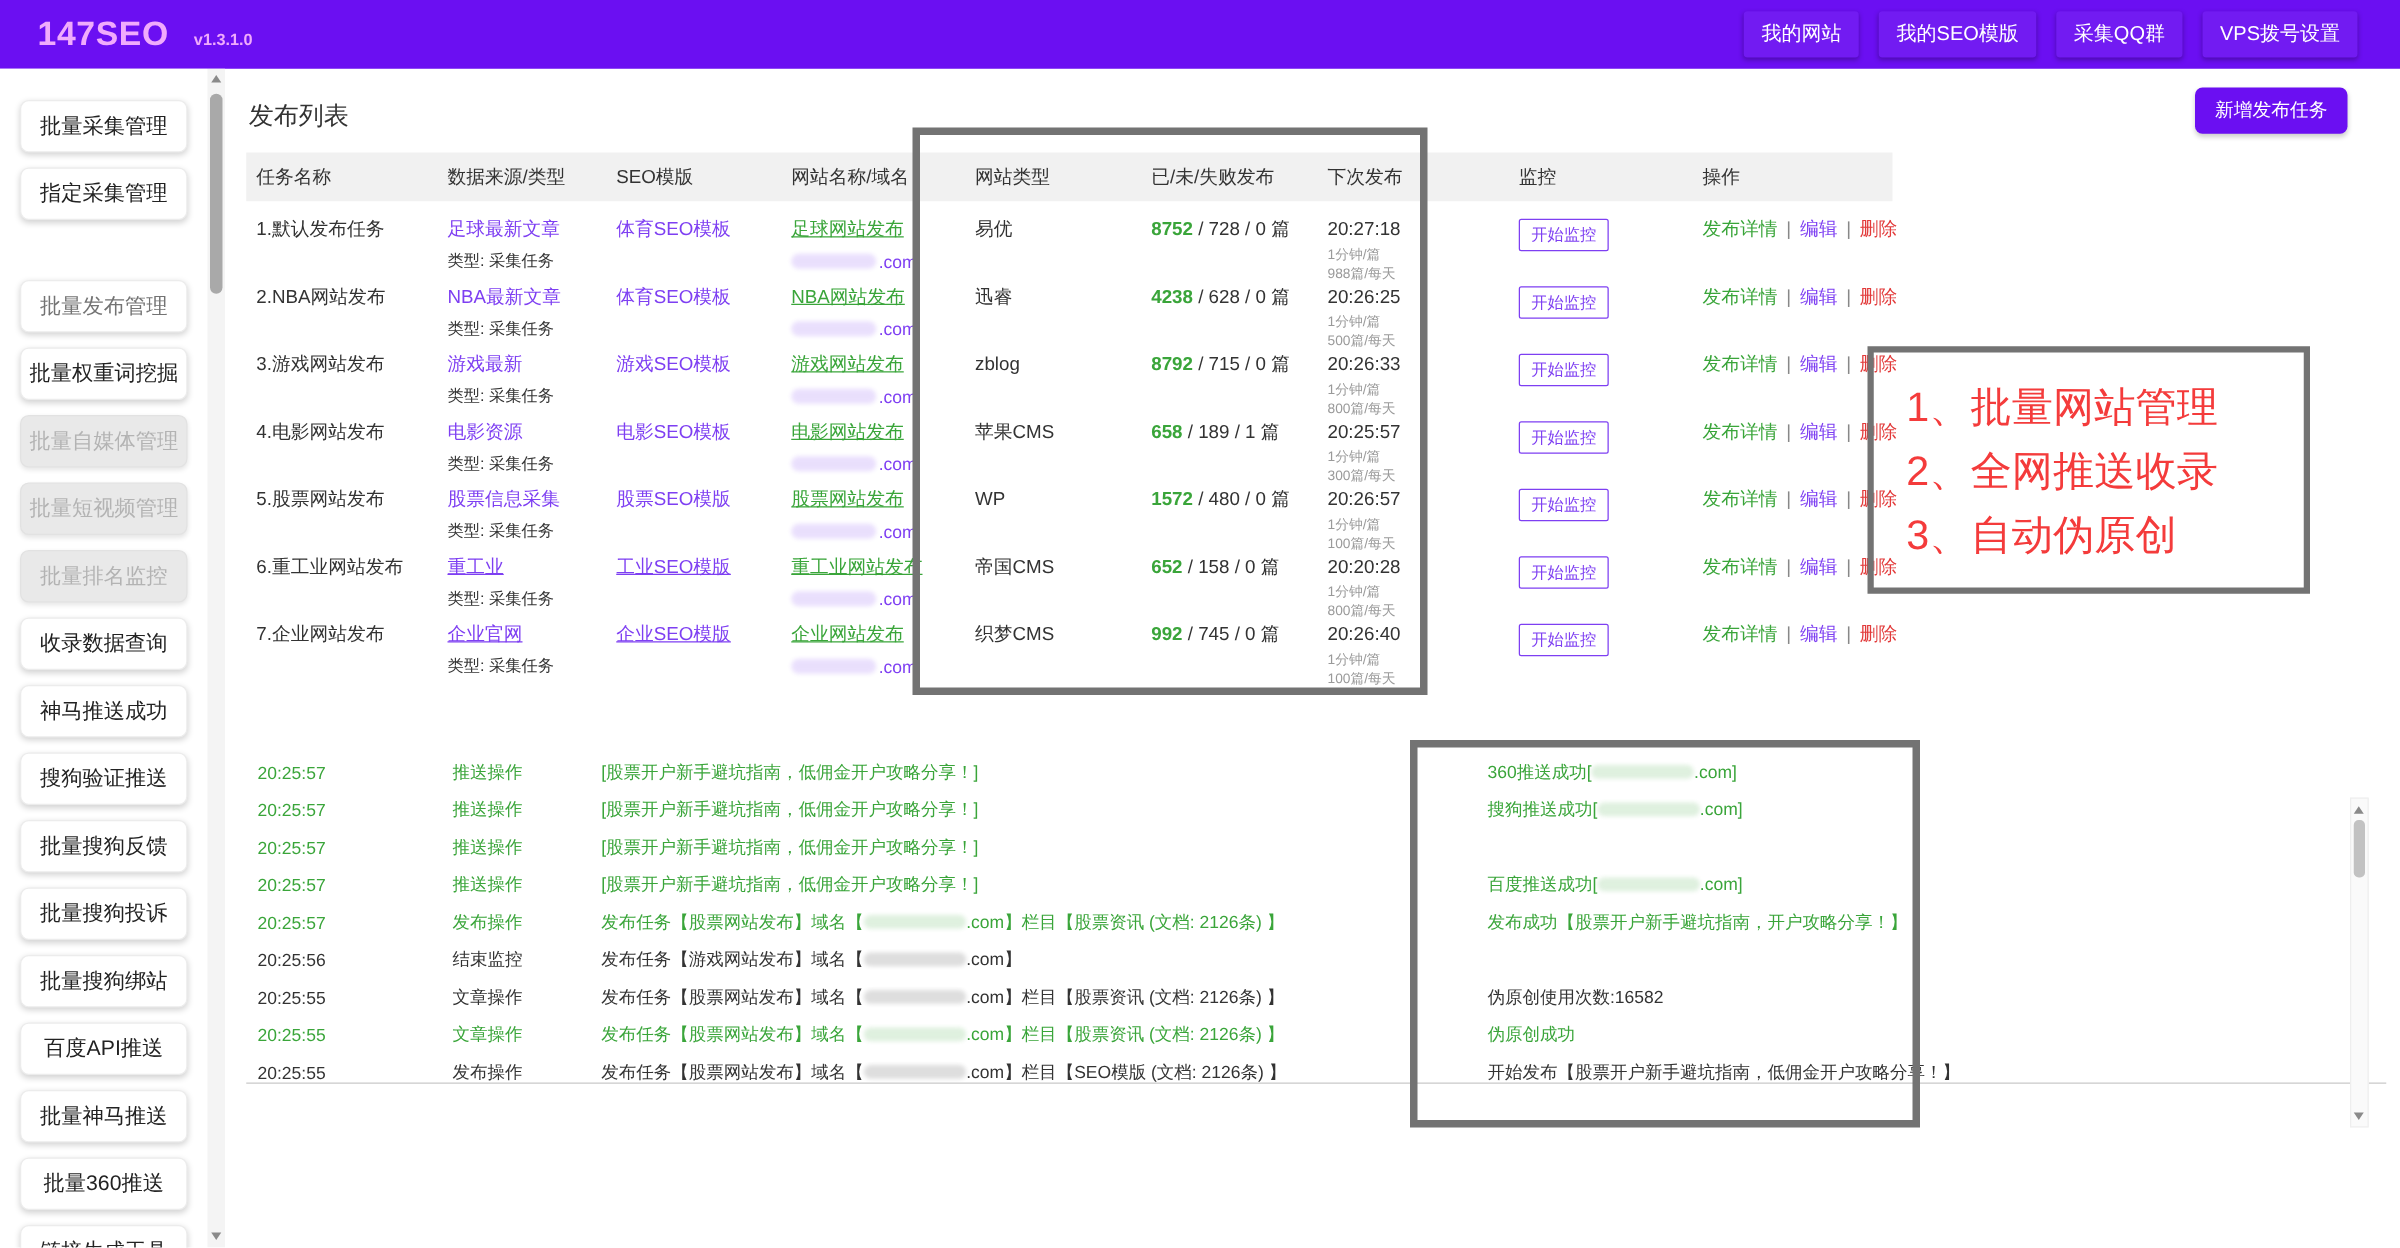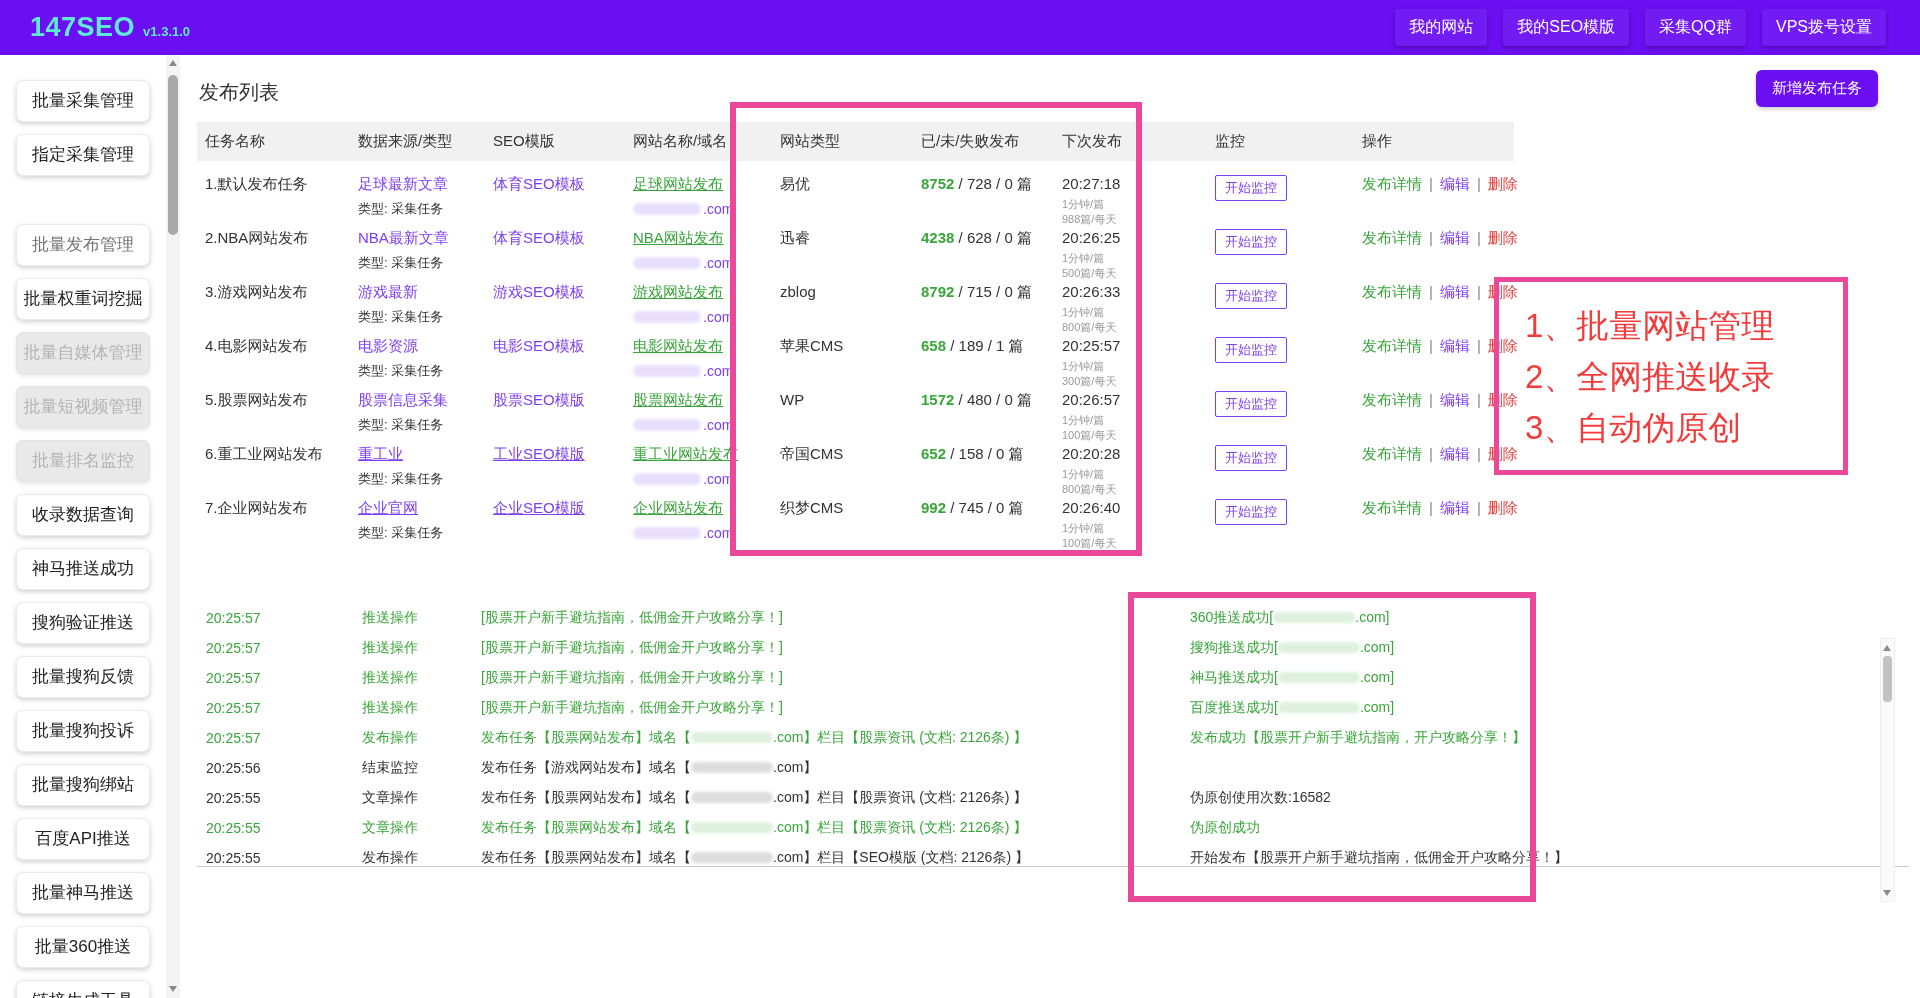--- a/index.html
+++ b/index.html
@@ -6,21 +6,21 @@
   html,body { width:1920px; height:998px; }
   body {
     position:relative; overflow:hidden; background:#fff;
     font-family:"Liberation Sans","DejaVu Sans",sans-serif; color:#333;
   }
   
   .app-header {
     height:55px; background:#6b0ff2; display:flex; align-items:center;
     justify-content:space-between; padding:0 34px 0 30px;
   }
-  .logo-wrap { display:flex; align-items:baseline; gap:8px; color:#5eead4; }
+  .logo-wrap { display:flex; align-items:baseline; gap:20px; color:#f0abfc; }
   .logo { font-size:27px; font-weight:bold; letter-spacing:.5px; }
   .version { font-size:13px; font-weight:bold; }
   .top-nav { display:flex; gap:16px; }
   .nav-item {
     color:#fff; font-size:16px; padding:8px 14px; border-radius:3px;
     background:rgba(255,255,255,.05); box-shadow:0 2px 4px rgba(0,0,0,.28);
     cursor:pointer; white-space:nowrap;
   }
   
   .sidebar { position:absolute; left:0; top:55px; width:166px; bottom:0; padding-top:25px; background:#fff; }
@@ -77,21 +77,21 @@
   .log-row { height:30px; align-items:center; }
   .log-row > div { padding-left:9px; white-space:nowrap; overflow:hidden; }
   .log-row .det-c { padding-left:30px; }
   .log-row.green { color:#3aa53a; }
   .log-row.dark  { color:#333; }
   .log-blob { display:inline-block; width:82px; height:11px; border-radius:6px; background:currentColor; opacity:.16; filter:blur(1.5px); vertical-align:-1px; }
   
   .log-scroll { position:absolute; right:14px; top:35px; width:15px; height:264px; background:#fafafa; border:1px solid #eee; }
   .log-thumb { position:absolute; left:2px; top:17px; width:9px; height:46px; background:#c2c2c2; border-radius:4px; }
   
-  .red-box { position:absolute; border:6px solid #ec4899; z-index:10; pointer-events:none; }
+  .red-box { position:absolute; border:6px solid #737373; z-index:10; pointer-events:none; }
   .box-cols { left:730px; top:102px; width:412px; height:454px; }
   .box-note { left:1494px; top:277px; width:354px; height:198px; border-width:5px;
               display:flex; flex-direction:column; justify-content:center; padding-left:26px; }
   .box-note div { font-size:33px; line-height:51px; color:#f43b3b; white-space:nowrap; }
   .box-detail { left:1128px; top:592px; width:408px; height:310px; }
 </style>
 </head>
 <body>
 
 <div class="app-header">
@@ -294,21 +294,20 @@
         <div>20:25:57</div>
         <div>推送操作</div>
         <div><span>[股票开户新手避坑指南，低佣金开户攻略分享！]</span><span></span></div>
         <div class="det-c"><span>搜狗推送成功[</span><span class="log-blob"></span><span>.com]</span></div>
       </div>
 
       <div class="log-row green">
         <div>20:25:57</div>
         <div>推送操作</div>
         <div><span>[股票开户新手避坑指南，低佣金开户攻略分享！]</span><span></span></div>
-        <div class="det-c"><span>神马推送成功[</span><span class="log-blob"></span><span>.com]</span></div>
       </div>
 
       <div class="log-row green">
         <div>20:25:57</div>
         <div>推送操作</div>
         <div><span>[股票开户新手避坑指南，低佣金开户攻略分享！]</span><span></span></div>
         <div class="det-c"><span>百度推送成功[</span><span class="log-blob"></span><span>.com]</span></div>
       </div>
 
       <div class="log-row green">

